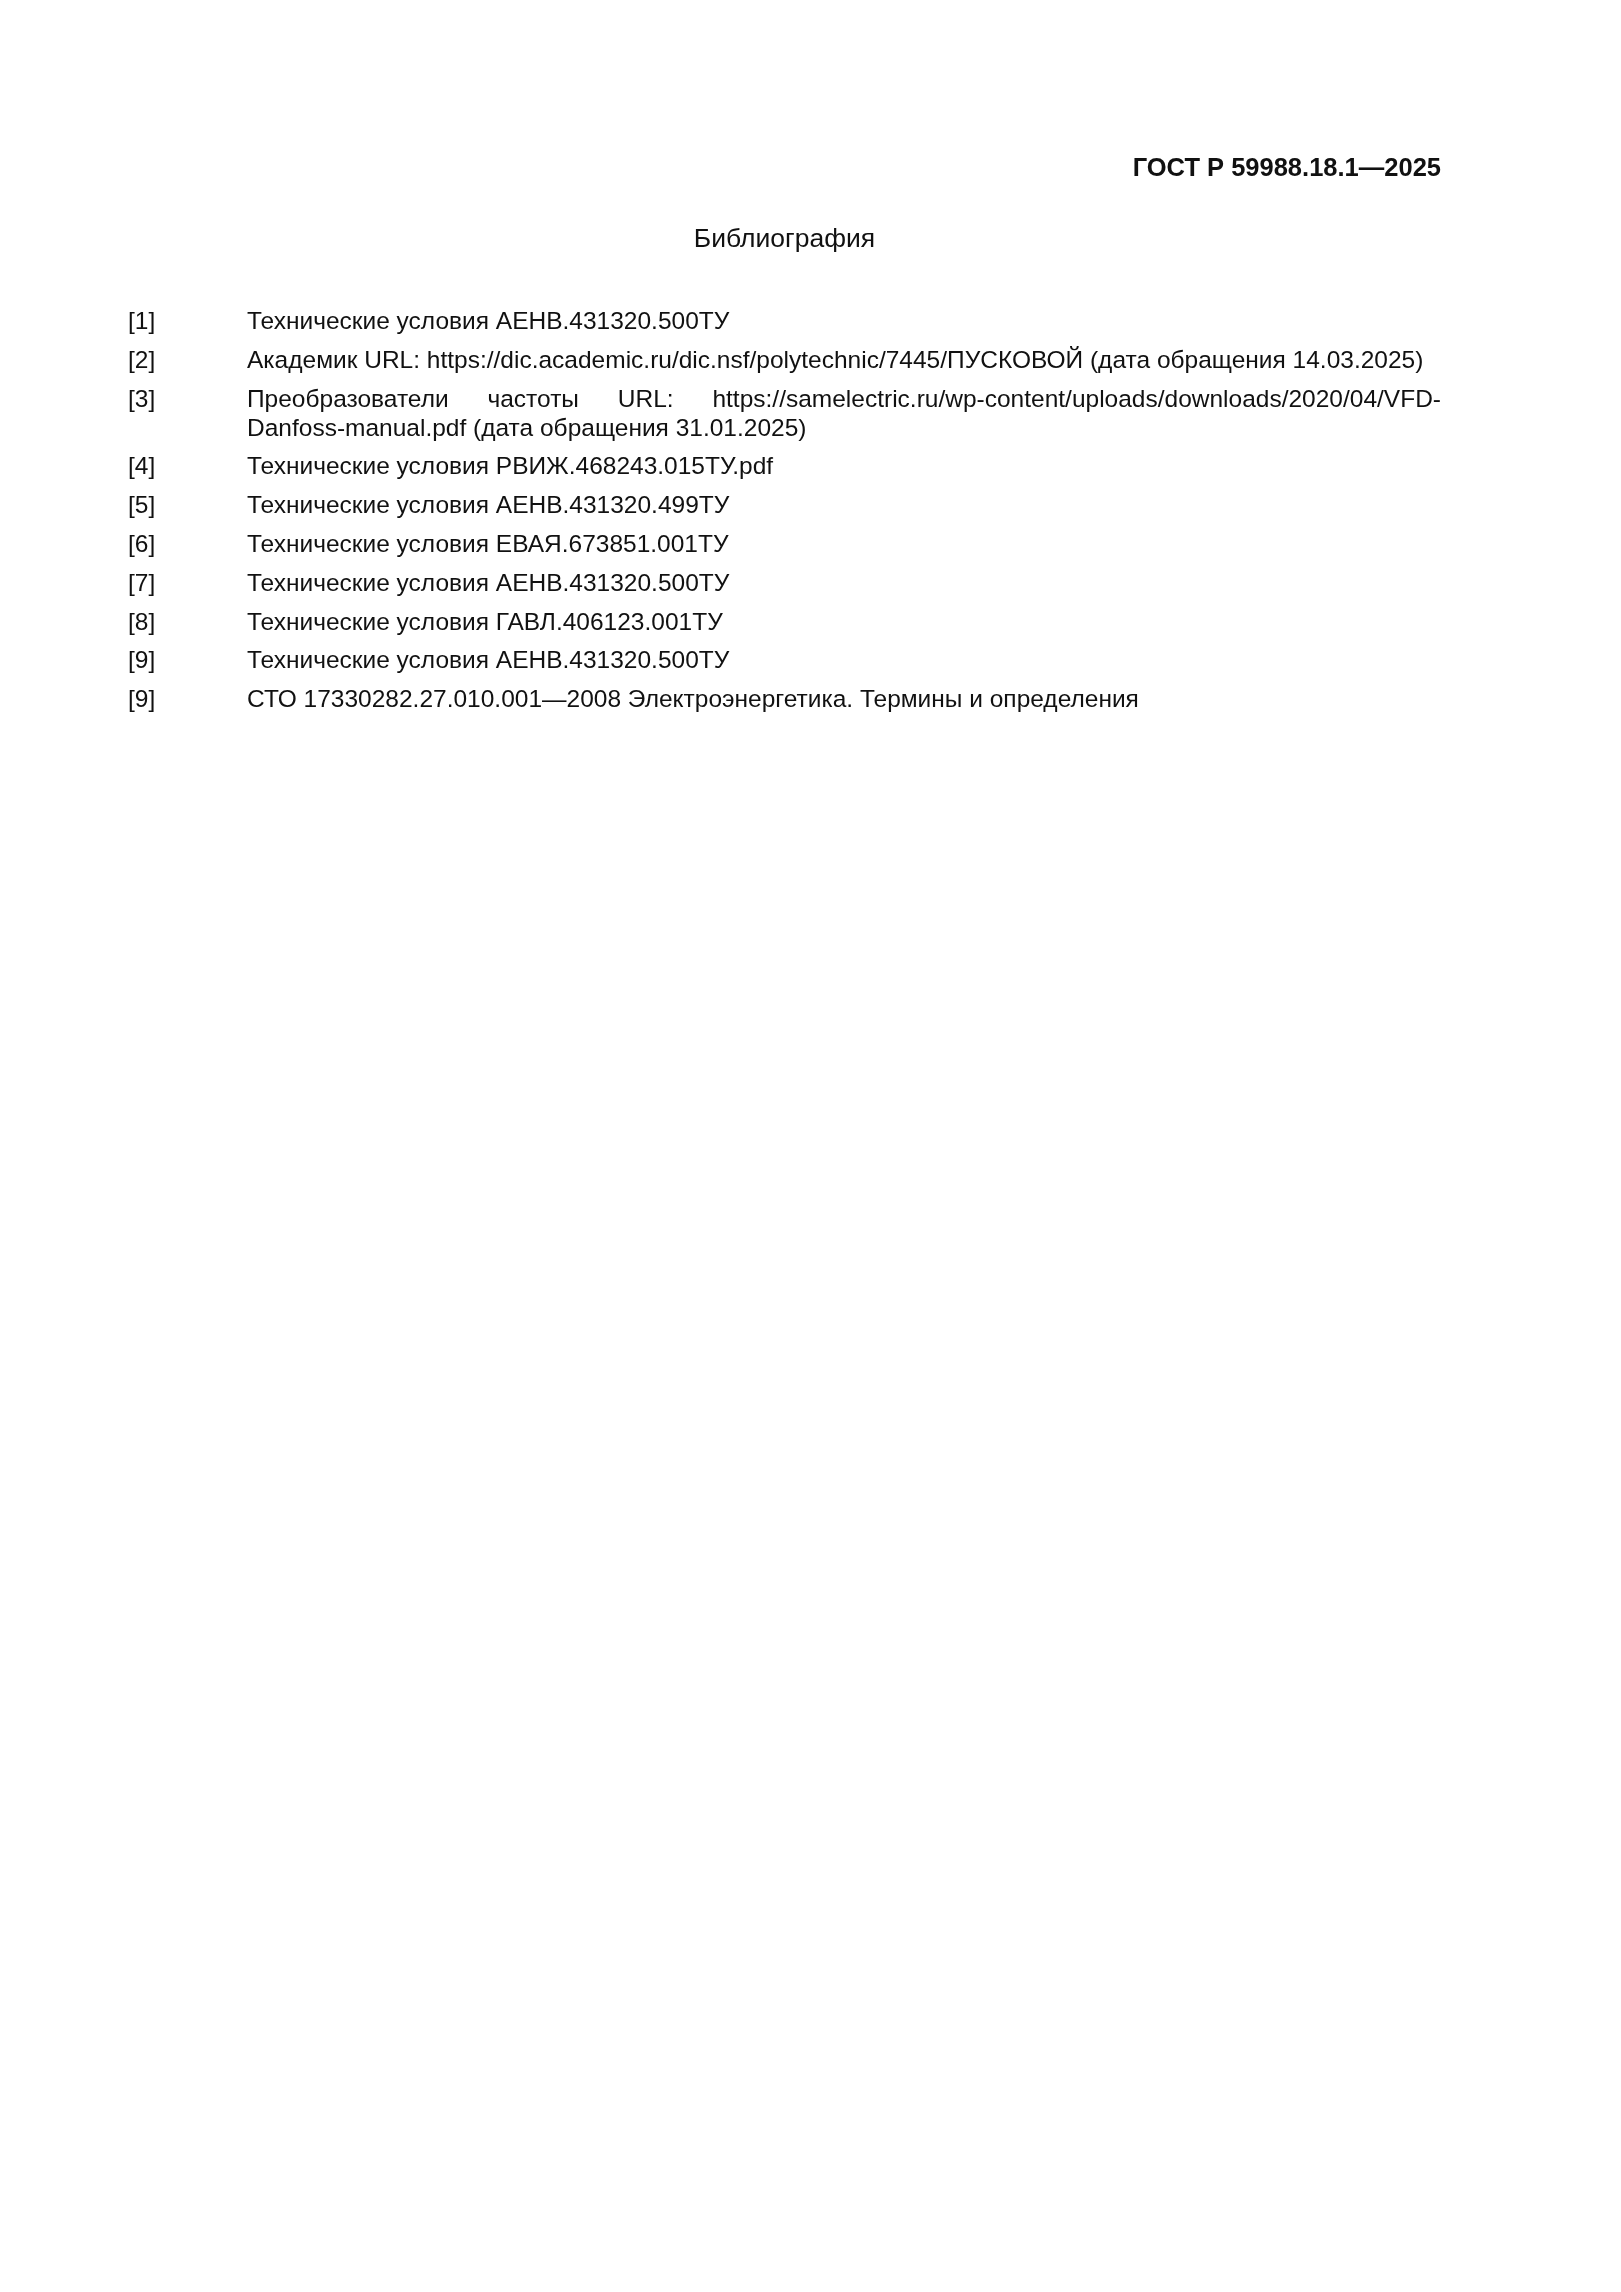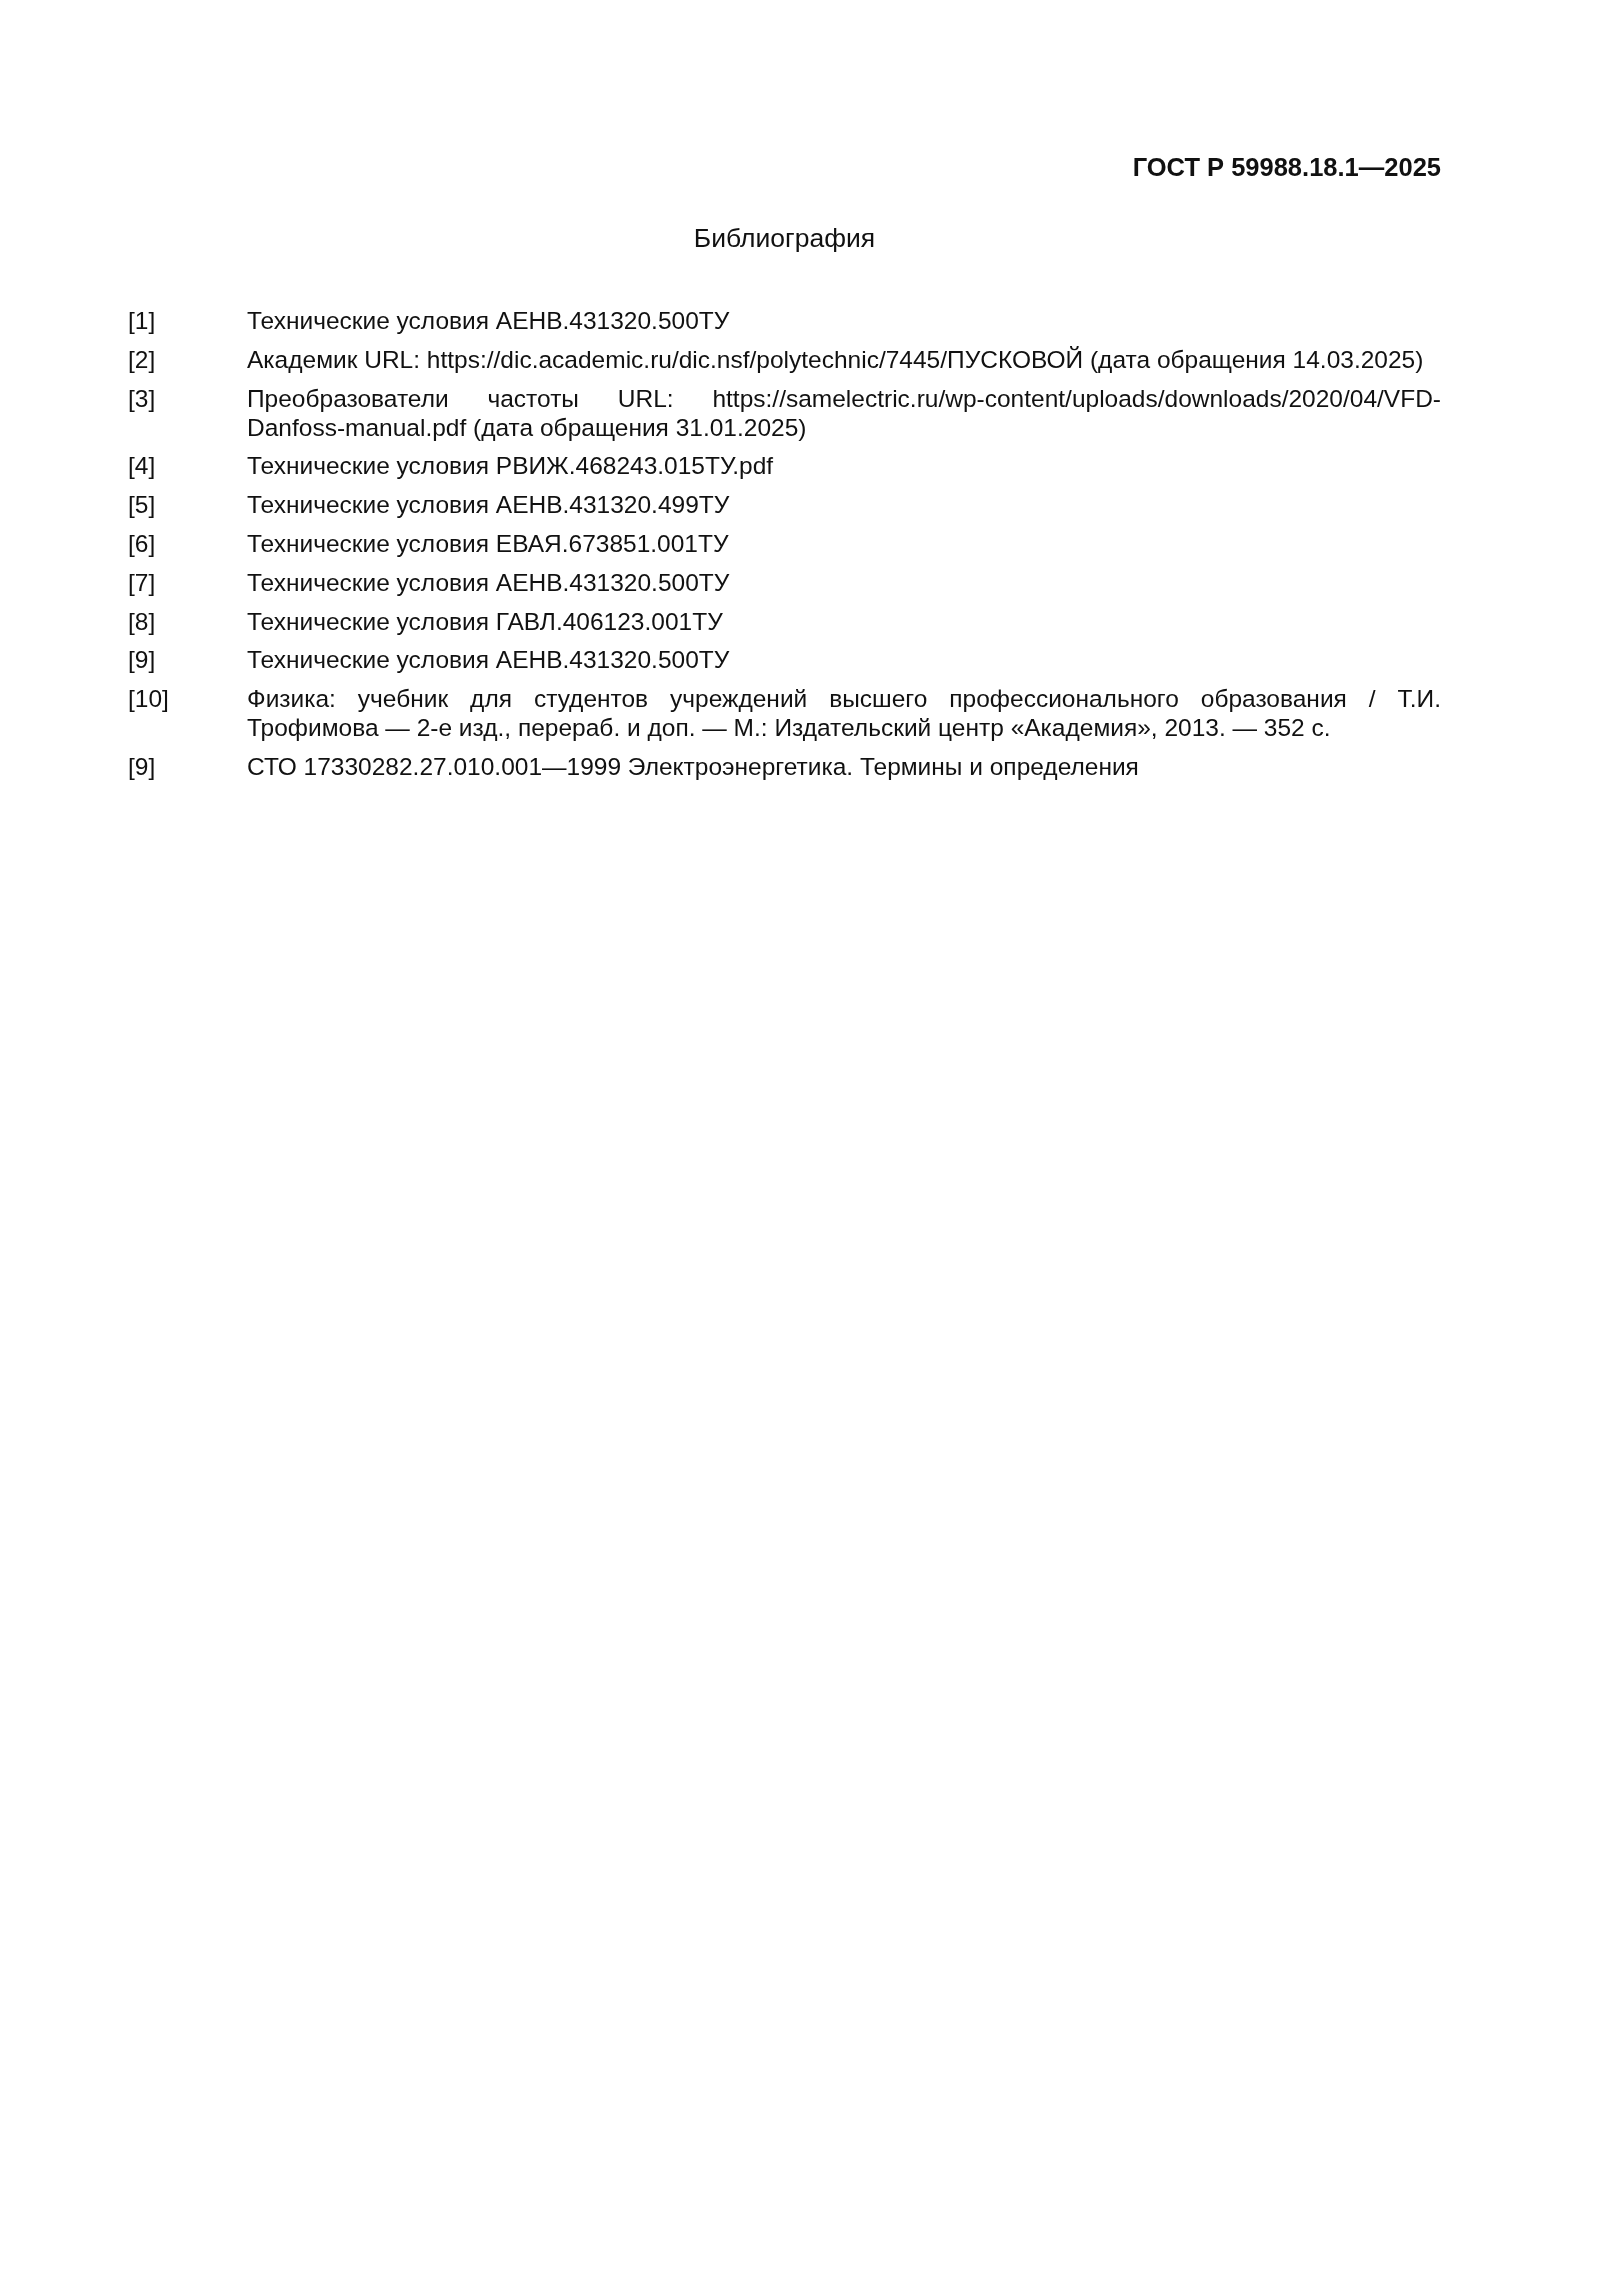--- a/index.html
+++ b/index.html
@@ -116,27 +116,23 @@
       <div class="entry">
         <span class="num">[8]</span>
         <span class="text">Технические условия ГАВЛ.406123.001ТУ</span>
       </div>
 
       <div class="entry">
         <span class="num">[9]</span>
         <span class="text">Технические условия АЕНВ.431320.500ТУ</span>
       </div>
 
-      <div class="entry">
-        <span class="num">[10]</span>
-        <span class="text">Физика: учебник для студентов учреждений высшего профессионального образования / Т.И. Трофимова — 2-е изд., перераб. и доп. — М.: Издательский центр «Академия», 2013. — 352 с.</span>
-      </div>
 
       <div class="entry">
         <span class="num">[9]</span>
-        <span class="text">СТО 17330282.27.010.001—1999 Электроэнергетика. Термины и определения</span>
+        <span class="text">СТО 17330282.27.010.001—2008 Электроэнергетика. Термины и определения</span>
       </div>
     </div>
 
   <div class="page-number">49</div>
 
 </div>
 
 
 </body></html>

